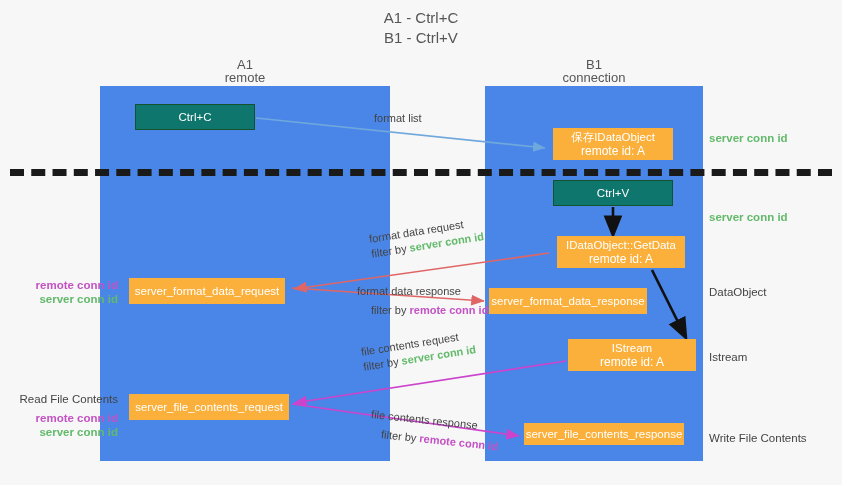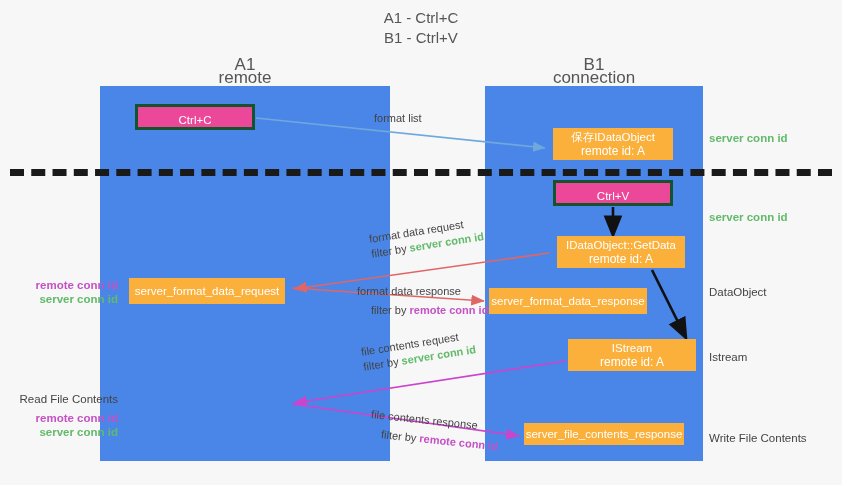--- a/index.html
+++ b/index.html
@@ -15,21 +15,21 @@
   .abs{position:absolute;}
 
   
   #title{
     left:0;top:8px;width:842px;text-align:center;
     font-size:15px;line-height:20px;color:#555;
   }
 
   
   .col-head{
-    text-align:center;font-size:17px;line-height:13px;color:#555;
+    text-align:center;font-size:13px;line-height:13px;color:#555;
   }
   #head-a1{left:100px;top:58px;width:290px;}
   #head-b1{left:485px;top:58px;width:218px;}
 
   
   .lane{background:#4a86e8;}
   #lane-a1{left:100px;top:86px;width:290px;height:375px;}
   #lane-b1{left:485px;top:86px;width:218px;height:375px;}
 
   
@@ -39,21 +39,21 @@
   }
 
   
   .node{
     box-sizing:border-box;
     display:flex;flex-direction:column;
     align-items:center;justify-content:center;
     color:#ffffff;font-size:11.5px;line-height:14px;
     text-align:center;
   }
-  .node.green{background:#ec4899;border:3px solid #14532d;justify-content:flex-end;}
+  .node.green{background:#0f766e;border:1px solid #14532d;}
   .node.orange{background:#fbb03b;}
   .node .l2{font-size:12px;}
 
   #n-ctrlc{left:135px;top:104px;width:120px;height:26px;}
   #n-save{left:553px;top:128px;width:120px;height:32px;}
   #n-ctrlv{left:553px;top:180px;width:120px;height:26px;}
   #n-getdata{left:551px;top:236px;width:128px;height:32px;margin-left:6px;}
   #n-fmt-req{left:129px;top:278px;width:156px;height:26px;}
   #n-fmt-res{left:489px;top:288px;width:158px;height:26px;text-align:right;}
   #n-istream{left:568px;top:339px;width:128px;height:32px;}
@@ -169,20 +169,23 @@
 
   <div id="n-fmt-res" class="abs node orange">
     <div>server_format_data_response</div>
   </div>
 
   <div id="n-istream" class="abs node orange">
     <div>IStream</div>
     <div class="l2">remote id: A</div>
   </div>
 
+  <div id="n-file-req" class="abs node orange">
+    <div>server_file_contents_request</div>
+  </div>
 
   <div id="n-file-res" class="abs node orange">
     <div>server_file_contents_response</div>
   </div>
 
   <div id="lbl-server1" class="abs side green-t">server conn id</div>
   <div id="lbl-server2" class="abs side green-t">server conn id</div>
   <div id="lbl-dataobject" class="abs side plain-t">DataObject</div>
   <div id="lbl-istream" class="abs side plain-t">Istream</div>
   <div id="lbl-writefile" class="abs side plain-t">Write File Contents</div>

